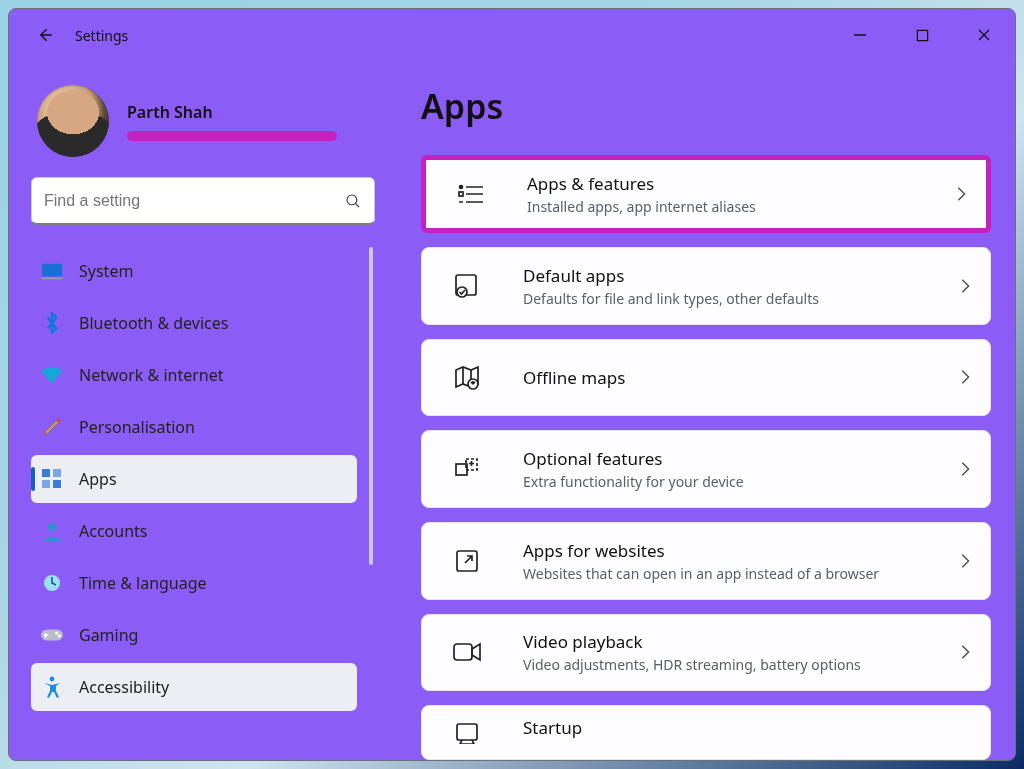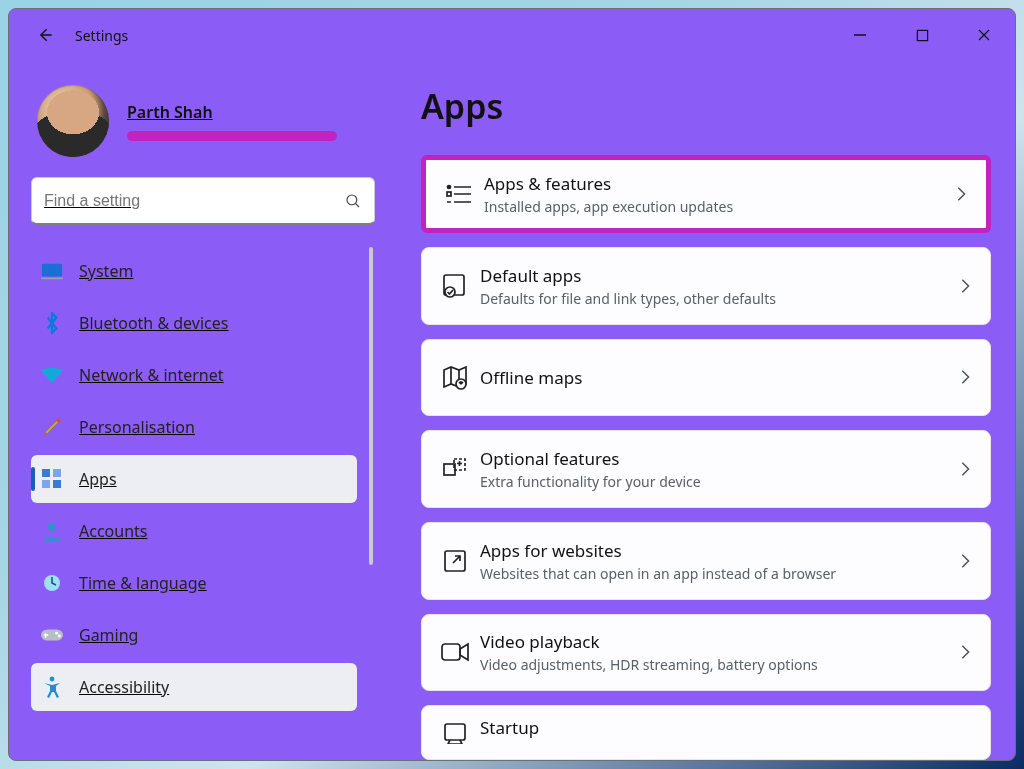--- a/index.html
+++ b/index.html
@@ -45,21 +45,20 @@
     display: flex;
     overflow: hidden;
   }
   
   .side {
     width: 380px;
     padding: 16px 14px 0 22px;
     display: flex;
     flex-direction: column;
     position: relative;
-    text-decoration: underline;
   }
   .profile {
     display: flex;
     align-items: center;
     gap: 18px;
     padding: 8px 6px 20px 6px;
   }
   .avatar {
     width: 72px; height: 72px;
     border-radius: 50%;
@@ -124,22 +123,22 @@
     overflow:hidden;
   }
   .h1 { font-size: 34px; font-weight:600; color:#111; margin-bottom: 26px; }
   .cards { display:flex; flex-direction:column; gap:14px; overflow:hidden; }
   .card {
     background:#fdfdff;
     border:1px solid #e4e6ec;
     border-radius:8px;
     height:80px;
     display:flex; align-items:center;
-    padding: 0 18px 0 16px;
-    gap: 8px;
+    padding: 0 18px 0 28px;
+    gap: 39px;
   }
   .card:last-child { height:56px; }
   .highlight {
     border: 5px solid #c223bf;
     border-radius: 6px;
   }
   .cicon { width:34px; height:34px; display:flex; align-items:center; justify-content:center; color:#333; flex:0 0 auto; }
   .ctext { flex:1; }
   .ct { font-size:17px; color:#111; }
   .cs { font-size:14px; color:#5a6068; margin-top:2px; }
@@ -309,21 +308,21 @@
               <circle cx="4" cy="5" r="1.5" fill="#222"></circle>
                 <line x1="9" y1="5" x2="26" y2="5"></line>
               <rect x="2" y="10" width="4" height="4"></rect>
                 <line x1="9" y1="12" x2="26" y2="12"></line>
               <line x1="2" y1="20" x2="6" y2="20"></line>
                 <line x1="9" y1="20" x2="26" y2="20"></line>
             </svg>
           </span>
           <div class="ctext">
             <div class="ct">Apps &amp; features</div>
-            <div class="cs">Installed apps, app execution updates</div>
+            <div class="cs">Installed apps, app internet aliases</div>
           </div>
           <svg class="chev" width="14" height="16" viewBox="0 0 12 18" fill="none" stroke="currentColor" stroke-width="1.6">
               <path d="M3 2l7 7-7 7"></path>
             </svg>
         </div>
 
         <div class="card">
           <span class="cicon">
             <svg width="28" height="26" viewBox="0 0 28 26" fill="none" stroke="#222" stroke-width="1.7">
                 <rect x="3" y="2" width="20" height="20" rx="2"></rect>

